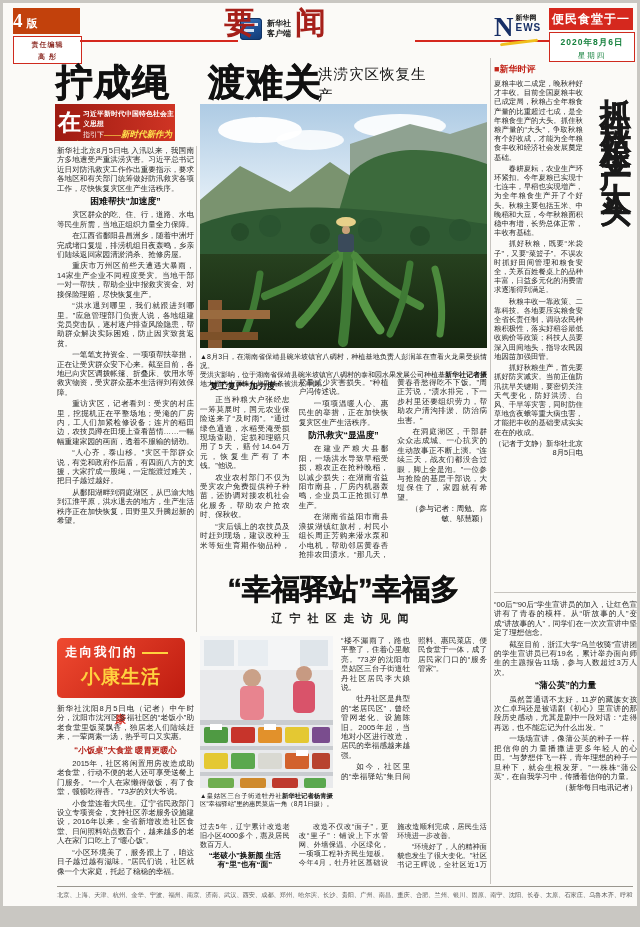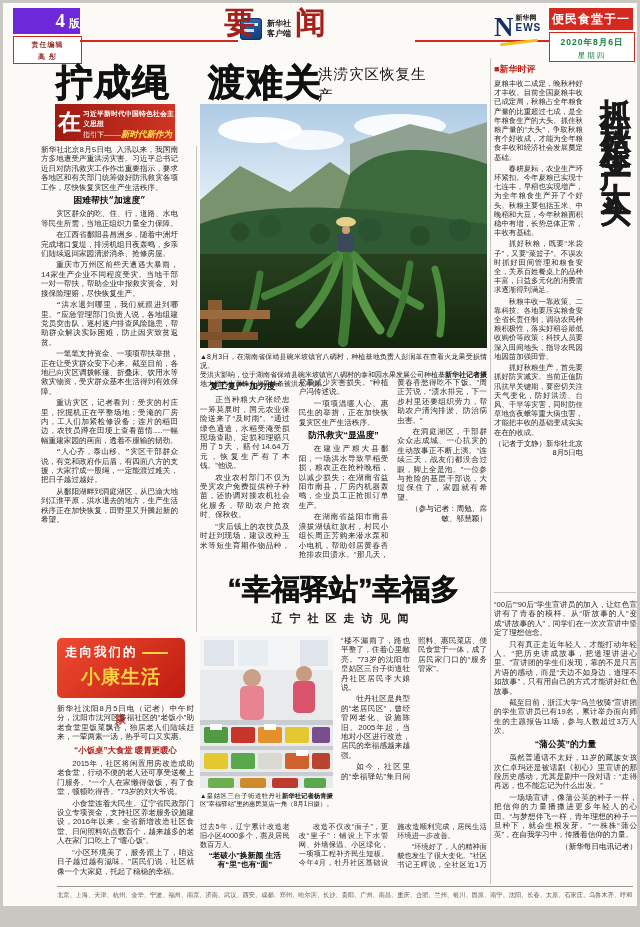--- a/index.html
+++ b/index.html
@@ -1,21 +1,21 @@
 <!DOCTYPE html>
 <html><head>
 <meta charset="utf-8">
 <style>
   html,body{margin:0;padding:0;}
   body{background:#b9b7b2;font-family:"Liberation Sans","DejaVu Sans",sans-serif;}
   .page{position:relative;width:640px;height:927px;background:#c9c7c2;overflow:hidden;}
   .paper{position:absolute;left:3px;top:3px;width:634px;height:903px;background:#fbfaf7;}
   .abs{position:absolute;}
   
-  .edition-box{left:13px;top:8px;width:67px;height:26px;background:#6d28d9;color:#fff;text-align:right;line-height:26px;}
+  .edition-box{left:13px;top:8px;width:67px;height:26px;background:#c2410c;color:#fff;text-align:left;line-height:26px;}
   .edition-box .num{font-size:19px;font-weight:bold;font-family:"Liberation Serif",serif;}
   .edition-box .lbl{font-size:11px;font-weight:bold;margin-left:4px;}
   .editor-box{left:13px;top:36px;width:67px;height:26px;border:1px solid #cf2a1e;background:#fff;text-align:center;color:#8c2b24;}
   .editor-box div{font-size:7px;line-height:9px;margin-top:3px;font-weight:bold;letter-spacing:1px;}
   .hline-red{height:2px;background:#d5281e;}
   .client{left:240px;top:18px;display:flex;align-items:center;gap:5px;}
   .client-icon{width:22px;height:22px;border-radius:4px;background:linear-gradient(160deg,#3d7cc0 0%,#1d4f93 55%,#123a74 100%);position:relative;box-shadow:0 0 0 1px #0f3264 inset;}
   .client-icon:before{content:"";position:absolute;left:4px;top:5px;width:14px;height:3px;background:#fff;opacity:.9;}
   .client-icon:after{content:"";position:absolute;left:4px;top:11px;width:10px;height:3px;background:#cfe0f2;}
   .client-txt{font-size:8px;font-weight:bold;color:#222;line-height:10px;}
@@ -45,21 +45,21 @@
   .photo2{left:200px;top:636px;width:133px;height:152px;overflow:hidden;background:#e4e6e8;}
   
   .caption{left:200px;top:352px;width:287px;font-size:7px;line-height:9px;color:#222;text-align:justify;}
   .caption .credit{float:right;font-weight:bold;}
   .bodytext{font-size:7.6px;line-height:9.4px;color:#2a2a2a;text-align:justify;overflow:hidden;}
   .bodytext p{margin:0 0 2px;text-indent:2em;}
   .bodytext p.sub{text-indent:0;text-align:center;font-weight:bold;font-size:8.8px;margin:4px 0;color:#111;}
   .bodytext p.subred{text-indent:0;text-align:center;font-weight:bold;font-size:8.4px;margin:4px 0;color:#b5241b;}
   .bodytext p.end{text-indent:0;text-align:right;color:#222;}
   .bodytext p.lede{text-indent:0;}
-  .col-left{left:41px;top:146px;width:137px;height:486px;font-family:Liberation Mono, monospace;}
+  .col-left{left:57px;top:146px;width:137px;height:486px;}
   .col-mid{left:200px;top:378px;width:287px;height:184px;column-count:3;column-gap:9px;column-fill:auto;}
   .comm-label{left:494px;top:63px;font-size:9px;font-weight:bold;color:#c3271c;}
   .comm-body{left:494px;top:79px;width:89px;height:505px;font-size:7.4px;line-height:9.2px;}
   .comm-headline{left:588px;top:74px;width:48px;height:508px;writing-mode:vertical-rl;font-size:31px;font-weight:900;color:#1a1a1a;letter-spacing:12px;font-family:"Liberation Sans",sans-serif;-webkit-text-stroke:.5px #1a1a1a;}
   .dand-body{left:494px;top:600px;width:143px;height:284px;}
   
   .station-headline{left:200px;top:570px;width:287px;text-align:center;font-size:29px;font-weight:900;color:#111;-webkit-text-stroke:.5px #111;}
   .station-sub{left:200px;top:611px;width:287px;text-align:center;font-size:11px;color:#222;letter-spacing:7px;font-weight:bold;}
   .station-side{left:341px;top:636px;width:146px;height:152px;column-count:2;column-gap:8px;column-fill:auto;}
   .caption2{left:200px;top:792px;width:133px;font-size:6.4px;line-height:8px;color:#222;text-align:justify;}
@@ -216,21 +216,20 @@
       <p>春耕夏耘，农业生产环环紧扣。今年夏粮已实现十七连丰，早稻也实现增产，为全年粮食生产开了个好头。秋粮主要包括玉米、中晚稻和大豆，今年秋粮面积稳中有增，长势总体正常，丰收有基础。</p>
       <p>抓好秋粮，既要“米袋子”，又要“菜篮子”。不误农时抓好田间管理和粮食安全，关系百姓餐桌上的品种丰富，日益多元化的消费需求逐渐得到满足。</p>
       <p>秋粮丰收一靠政策、二靠科技。各地要压实粮食安全省长责任制，调动农民种粮积极性，落实好稻谷最低收购价等政策；科技人员要深入田间地头，指导农民因地因苗加强田管。</p>
       <p>抓好秋粮生产，首先要抓好防灾减灾。当前正值防汛抗旱关键期，要密切关注天气变化，防好洪涝、台风、干旱等灾害，同时防住草地贪夜蛾等重大病虫害，才能把丰收的基础变成实实在在的收成。</p>
       <p class="end">（记者于文静）新华社北京8月5日电</p>
     </div>
   <div class="abs comm-headline">抓住秋粮生产『大头』</div>
 
   <div class="abs bodytext dand-body">
       <p class="lede">“00后”“90后”学生宣讲员的加入，让红色宣讲有了青春的模样。从“听故事的人”变成“讲故事的人”，同学们在一次次宣讲中坚定了理想信念。</p>
-      <p>只有真正走近年轻人，才能打动年轻人。“把历史讲成故事，把道理讲进心里。”宣讲团的学生们发现，靠的不是只言片语的感动，而是“天边不如身边，道理不如故事”，只有用自己的方式才能讲好红色故事。</p>
       <p>截至目前，浙江大学“乌兰牧骑”宣讲团的学生宣讲员已有19名，累计举办面向师生的主题报告11场，参与人数超过3万人次。</p>
       <p class="sub">“蒲公英”的力量</p>
       <p>虽然普通话不太好，11岁的藏族女孩次仁卓玛还是被话剧《初心》里宣讲的那段历史感动，尤其是剧中一段对话：“走得再远，也不能忘记为什么出发。”</p>
       <p>一场场宣讲，像蒲公英的种子一样，把信仰的力量播撒进更多年轻人的心田。“与梦想伴飞一样，青年理想的种子一旦种下，就会生根发芽。”一株株“蒲公英”，在自我学习中，传播着信仰的力量。</p>
       <p class="end">（新华每日电讯记者）</p>
     </div>
 
   <div class="abs station-headline">“幸福驿站”幸福多</div>
   <div class="abs station-sub">辽宁社区走访见闻</div>
 

